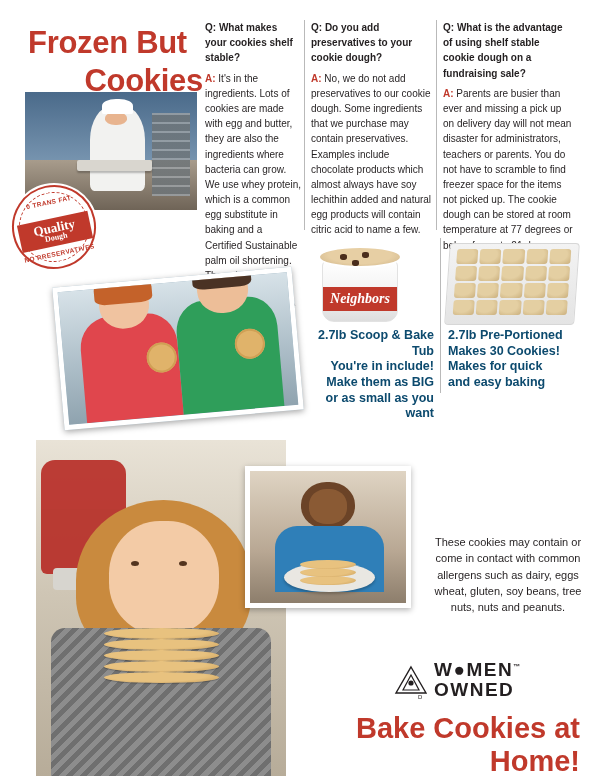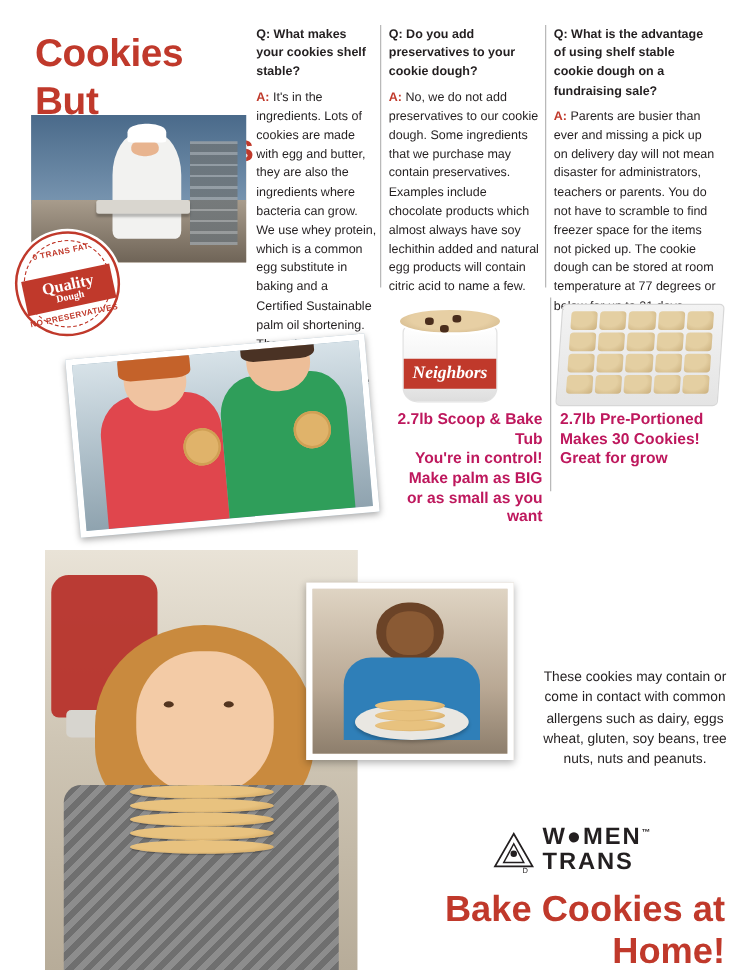--- a/index.html
+++ b/index.html
@@ -271,21 +271,21 @@
     background: radial-gradient(ellipse at 40% 35%, #e4cfa2 0 50%, #c9ae7c 100%);
     border-radius: 3px;
   }
 
   
   .cap {
     position: absolute;
     font-family: "Liberation Sans Narrow", "Liberation Sans", sans-serif;
     font-size: 12.5px;
     line-height: 1.25;
-    color: #be185d;
+    color: #0c4a6e;
     font-weight: bold;
   }
   .cap.left { left: 300px; top: 328px; width: 134px; text-align: right; }
   .cap.right { left: 448px; top: 328px; width: 140px; text-align: left; }
 
   .vrule.v3 {
     position: absolute;
     left: 440px; top: 238px;
     width: 1px; height: 155px;
     background: #b9b9b9;
@@ -457,21 +457,21 @@
     color: #c0392b;
     letter-spacing: 0px;
   }
 </style>
 </head>
 <body>
 
 <div class="page">
 
   <div class="headline">
-    <span>Cookies But</span>
+    <span>Frozen But</span>
     <span class="l2">Cookies</span>
   </div>
 
   <div class="vrule v1"></div>
   <div class="vrule v2"></div>
 
   <div class="faq col1">
     <span class="q">
       <span class="mark">Q:</span>
       <span>What makes your cookies shelf stable?</span>
@@ -573,29 +573,30 @@
       <div class="dough"></div>
       <div class="dough"></div>
       <div class="dough"></div>
       <div class="dough"></div>
       <div class="dough"></div>
     </div>
   </div>
 
   <div class="cap left">
     <div>2.7lb Scoop &amp; Bake Tub</div>
-    <div>You're in control!</div>
-    <div>Make palm as BIG</div>
+    <div>You're in include!</div>
+    <div>Make them as BIG</div>
     <div>or as small as you want</div>
   </div>
 
   <div class="cap right">
     <div>2.7lb Pre-Portioned</div>
     <div>Makes 30 Cookies!</div>
-    <div>Great for grow</div>
+    <div>Makes for quick</div>
+    <div>and easy baking</div>
   </div>
 
   <div class="photo-girl">
     <div class="kbg"></div>
     <div class="mixer"></div>
     <div class="hair"></div>
     <div class="face"></div>
     <div class="eye l"></div>
     <div class="eye r"></div>
     <div class="body"></div>
@@ -627,19 +628,19 @@
     <div class="tri">
       <svg width="34" height="32" viewBox="0 0 34 32" aria-hidden="true">
         <polygon points="17,3 32,29 2,29" fill="none" stroke="#231f20" stroke-width="1.4"></polygon>
         <polygon points="17,11 25,26 9,26" fill="none" stroke="#231f20" stroke-width="1.2"></polygon>
         <circle cx="17" cy="19" r="2.6" fill="#231f20"></circle>
       </svg>
     </div>
     <div class="dlabel">D</div>
     <div class="wordmark">
       <div><span>W●MEN</span><sup>™</sup></div>
-      <div>TRANS</div>
+      <div>OWNED</div>
     </div>
   </div>
 
   <div class="footline">Bake Cookies at Home!</div>
 
 </div>
 
 </body></html>

